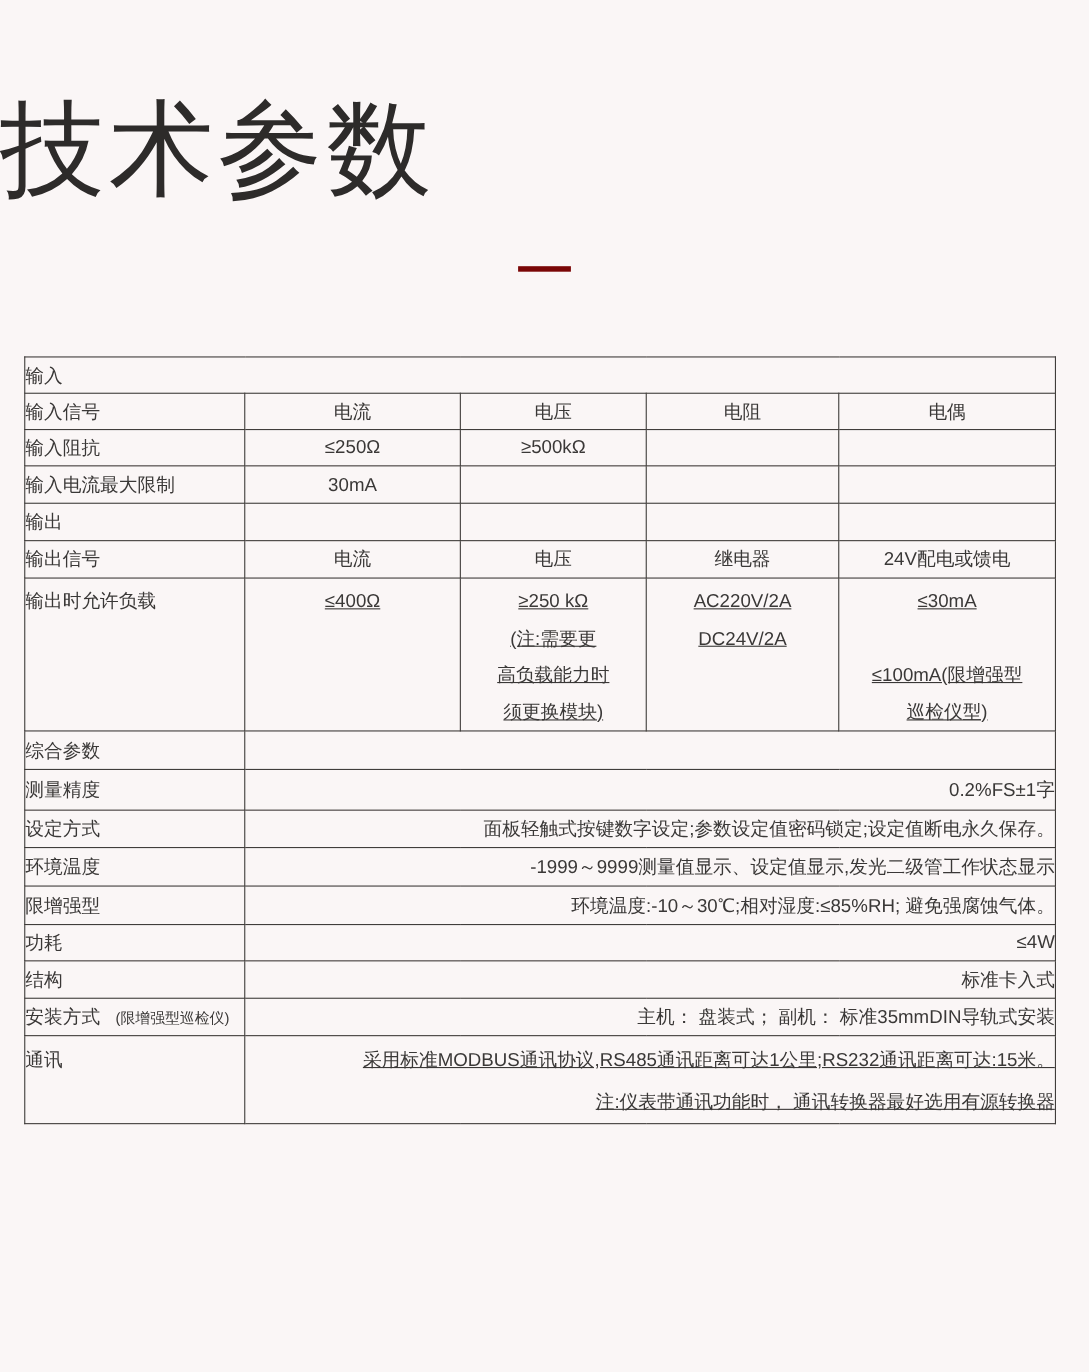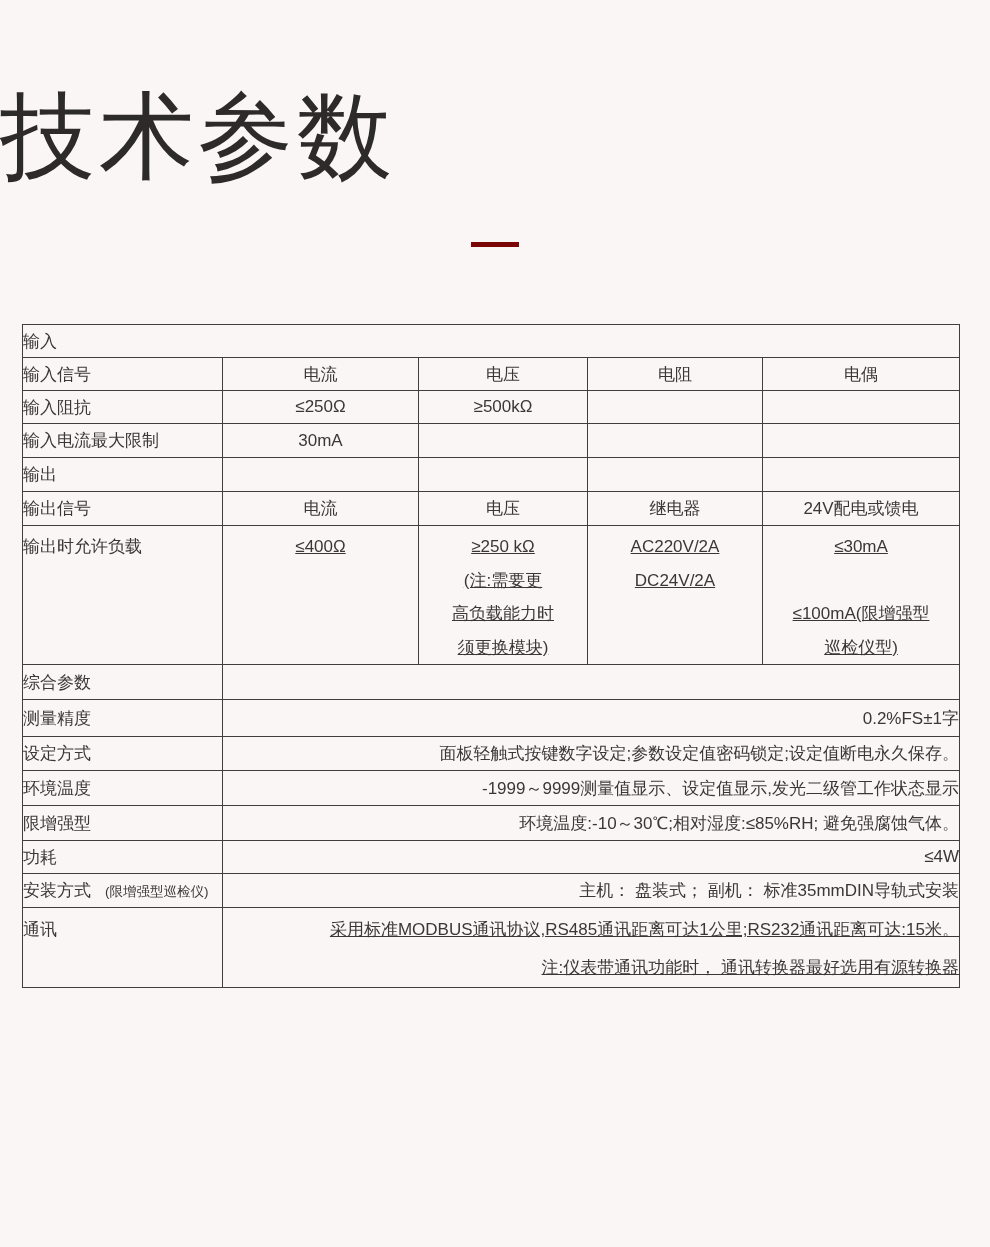--- a/index.html
+++ b/index.html
@@ -175,20 +175,24 @@
     <td class="lbl">限增强型</td>
     <td colspan="4" class="val">环境温度:-10～30℃;相对湿度:≤85%RH; 避免强腐蚀气体。</td>
   </tr>
 
 
   <tr style="height:33px">
     <td class="lbl">功耗</td>
     <td colspan="4" class="val">≤4W</td>
   </tr>
 
+  <tr style="height:34px">
+    <td class="lbl">结构</td>
+    <td colspan="4" class="val">标准卡入式</td>
+  </tr>
 
   <tr style="height:34px">
     <td class="lbl"><span>安装方式</span><span class="lbl-suffix">(限增强型巡检仪)</span></td>
     <td colspan="4" class="val">主机： 盘装式； 副机： 标准35mmDIN导轨式安装</td>
   </tr>
 
   <tr style="height:77px">
     <td class="lbl top" style="vertical-align:top;line-height:38px;padding-top:3px">通讯</td>
     <td colspan="4" class="val top">
       <div class="comm-wrap">

